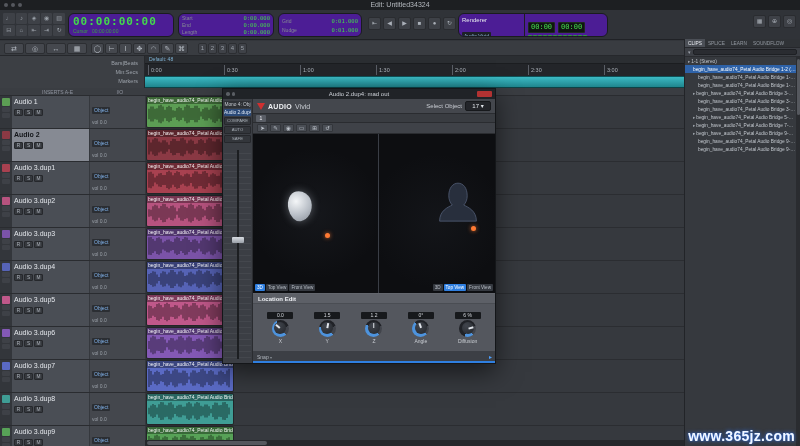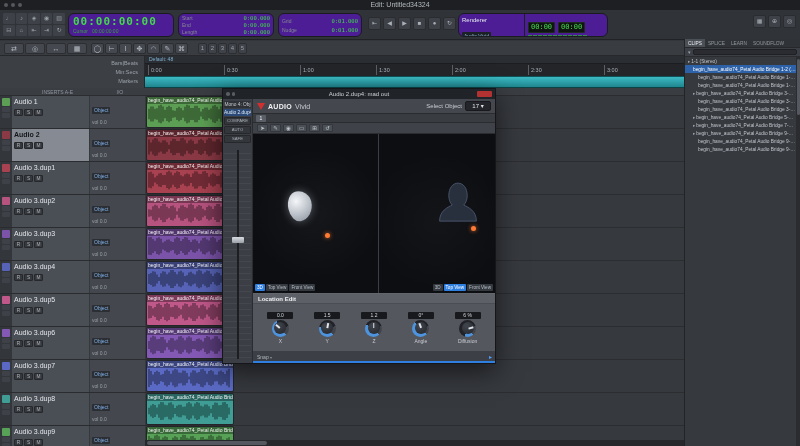--- a/index.html
+++ b/index.html
@@ -743,14 +743,15 @@
         </div>
         <div class="citem" style="padding-left: 13px;">
           <span class="clabel">begin_have_audio74_Petal Audio Bridge 9-10.R</span>
         </div>
       </div>
     <div class="cscroll">
         <div class="cthumb"></div>
       </div>
   </div>
 
+  <div class="watermark">www.365jz.com</div>
 
 </div>
 
 </body></html>

